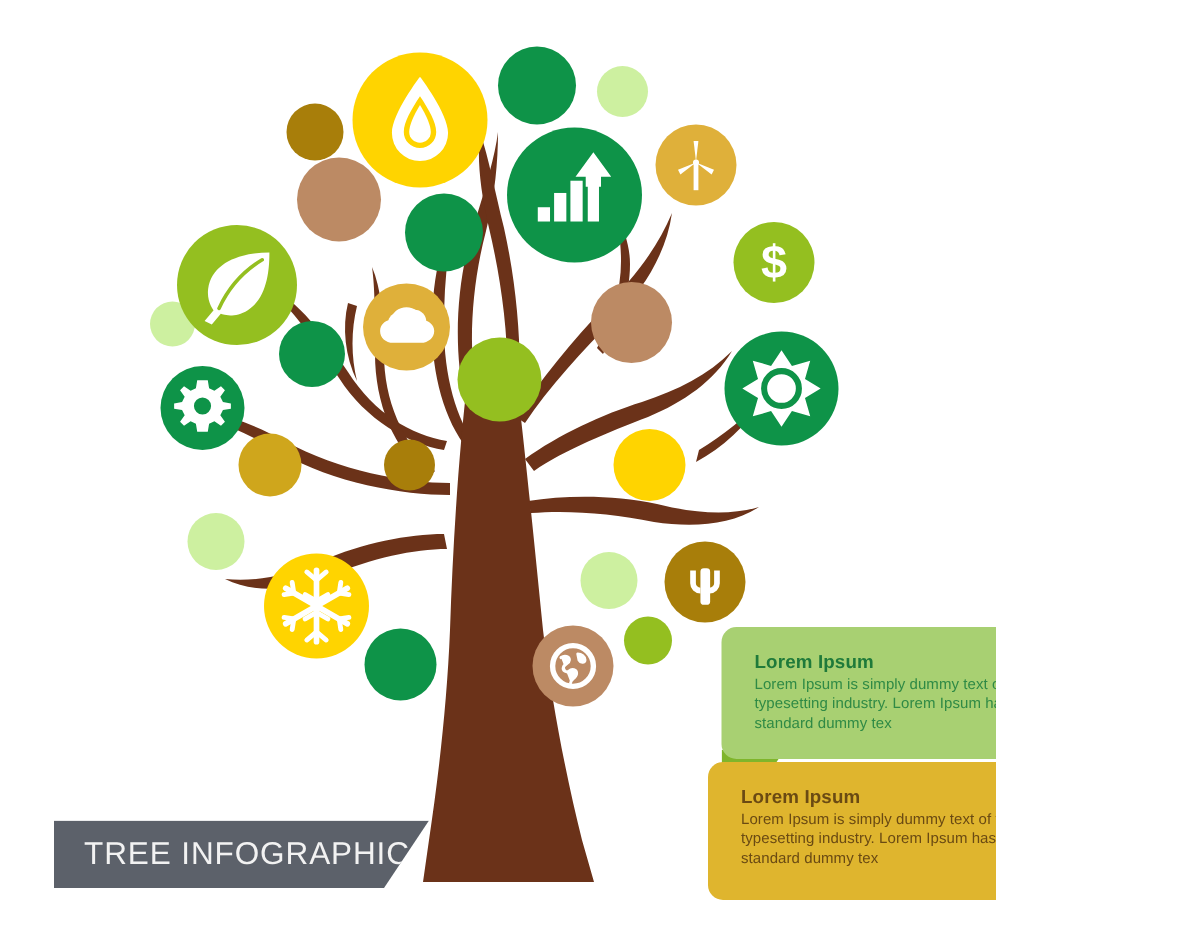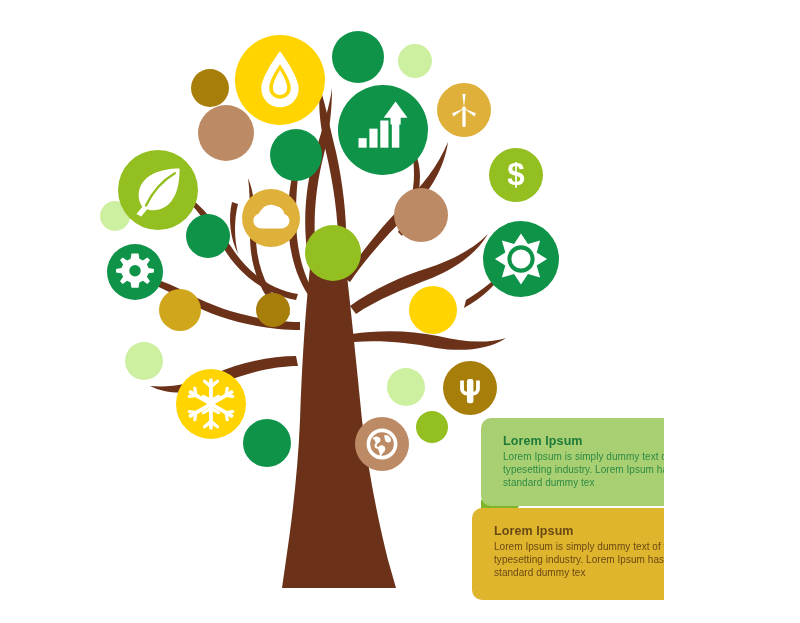--- a/index.html
+++ b/index.html
@@ -359,14 +359,17 @@
   <div class="callout callout-green">
     <h3>Lorem Ipsum</h3>
     <p>Lorem Ipsum is simply dummy text of the printing and typesetting industry. Lorem Ipsum has been the industry's standard dummy tex</p>
   </div>
 
   <div class="callout callout-gold">
     <h3>Lorem Ipsum</h3>
     <p>Lorem Ipsum is simply dummy text of the printing and typesetting industry. Lorem Ipsum has been the industry's standard dummy tex</p>
   </div>
 
+  <div class="banner">
+    <span class="banner-label">TREE INFOGRAPHIC</span>
+  </div>
 
 </div>
 
 </body></html>

